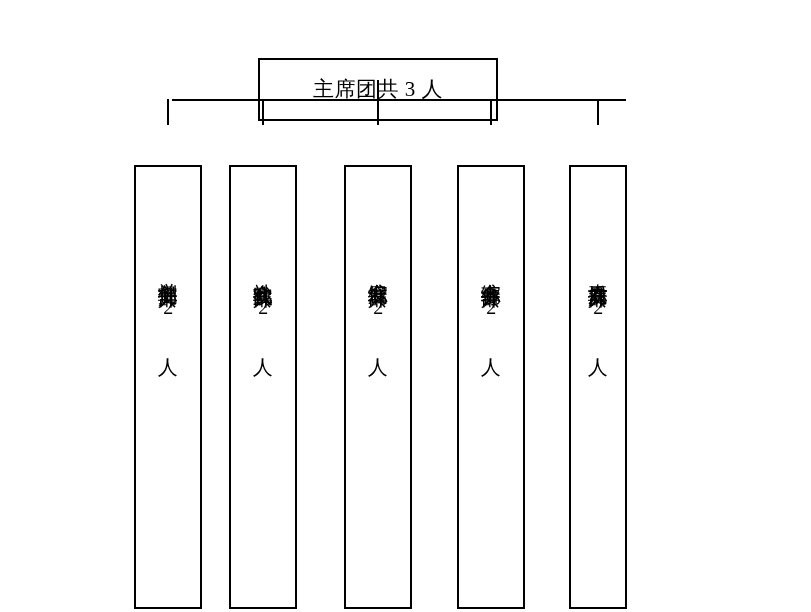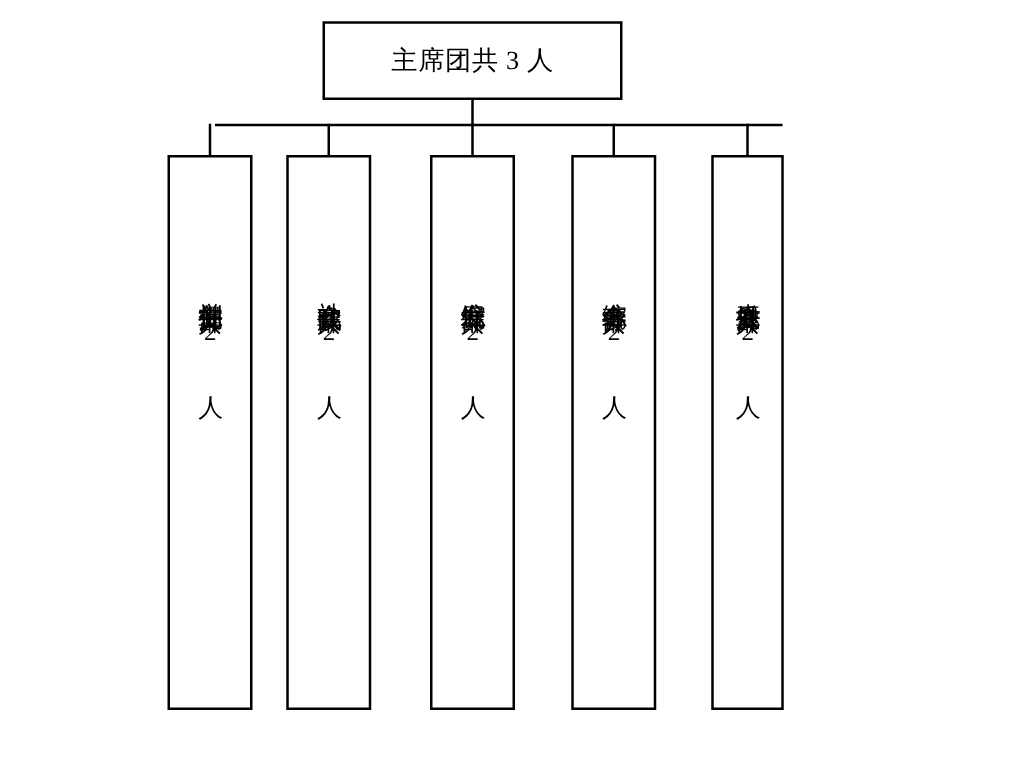--- a/index.html
+++ b/index.html
@@ -18,20 +18,21 @@
     background: #ffffff;
     overflow: hidden;
   }
 
   
   .node {
     position: absolute;
     box-sizing: border-box;
     border: 2px solid #000000;
     background: #ffffff;
+    margin-top: 41px;
   }
 
   .root-node {
     left: 258px;
     top: 17px;
     width: 240px;
     height: 63px;
     display: flex;
     align-items: center;
     justify-content: center;

